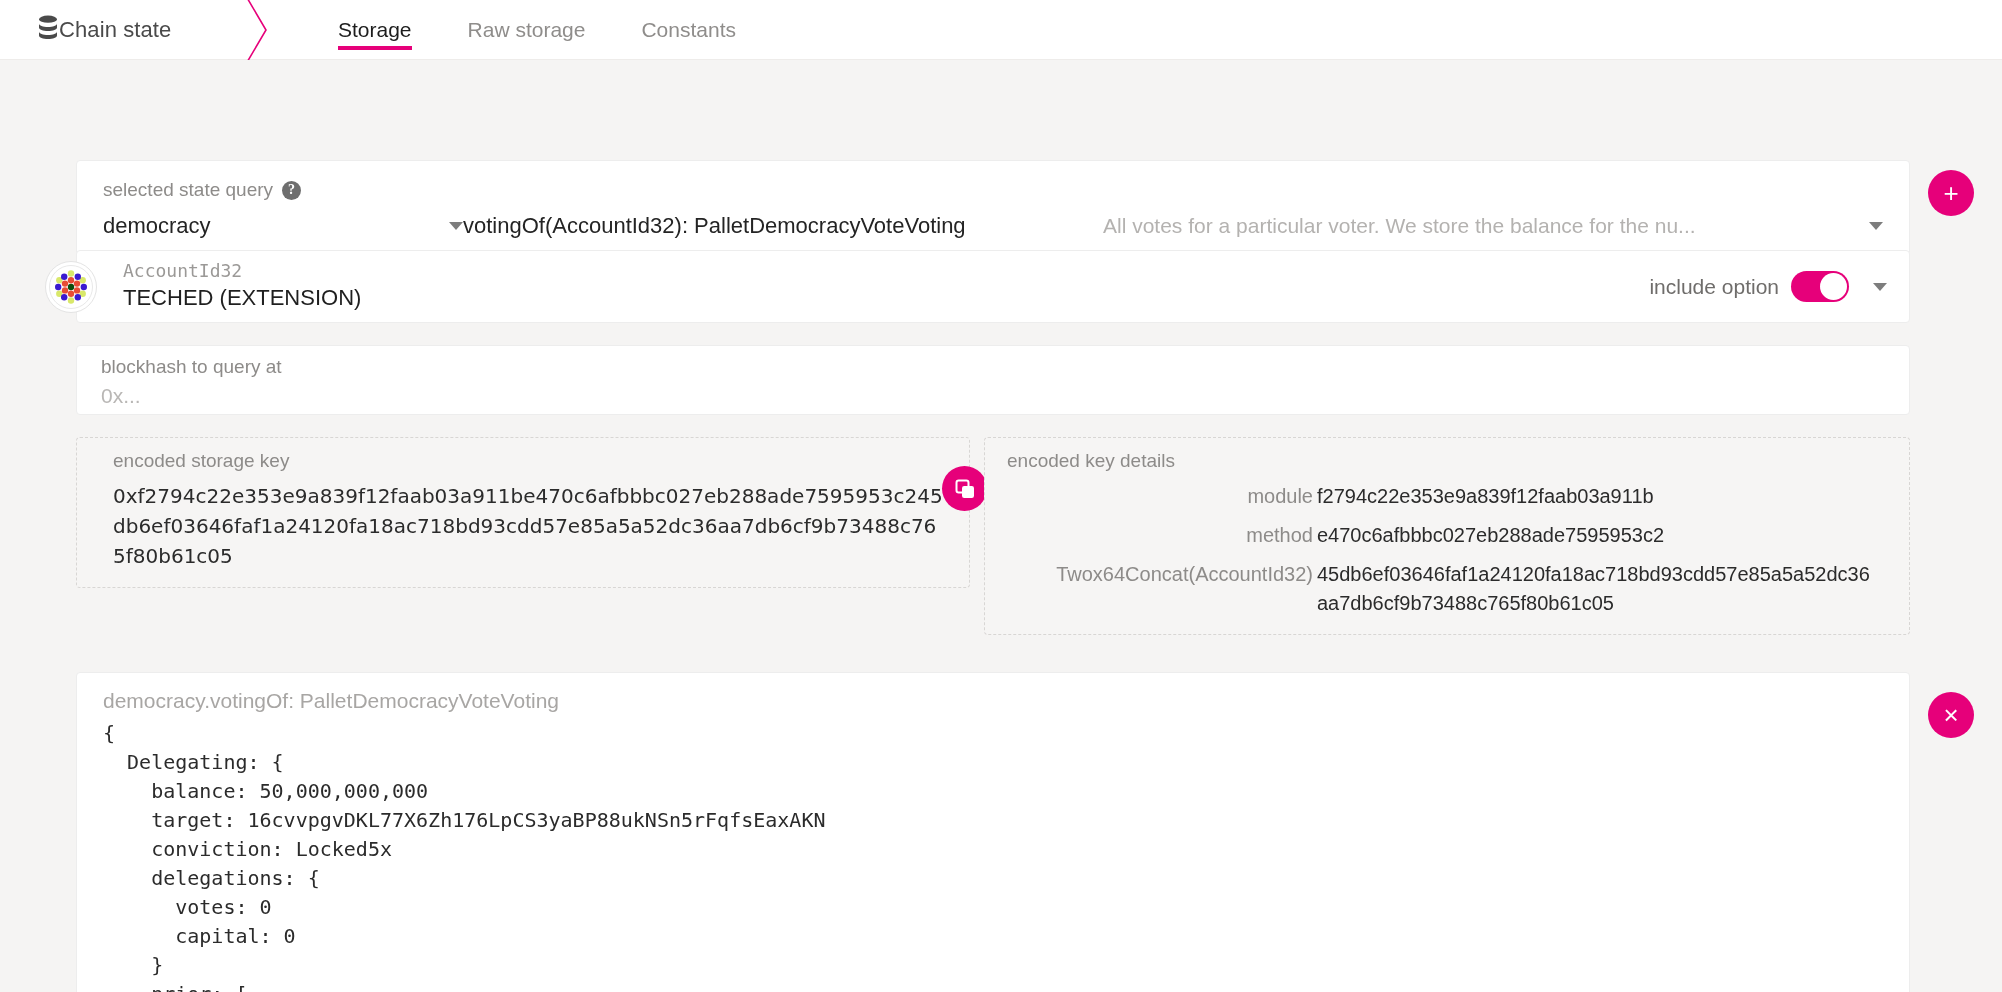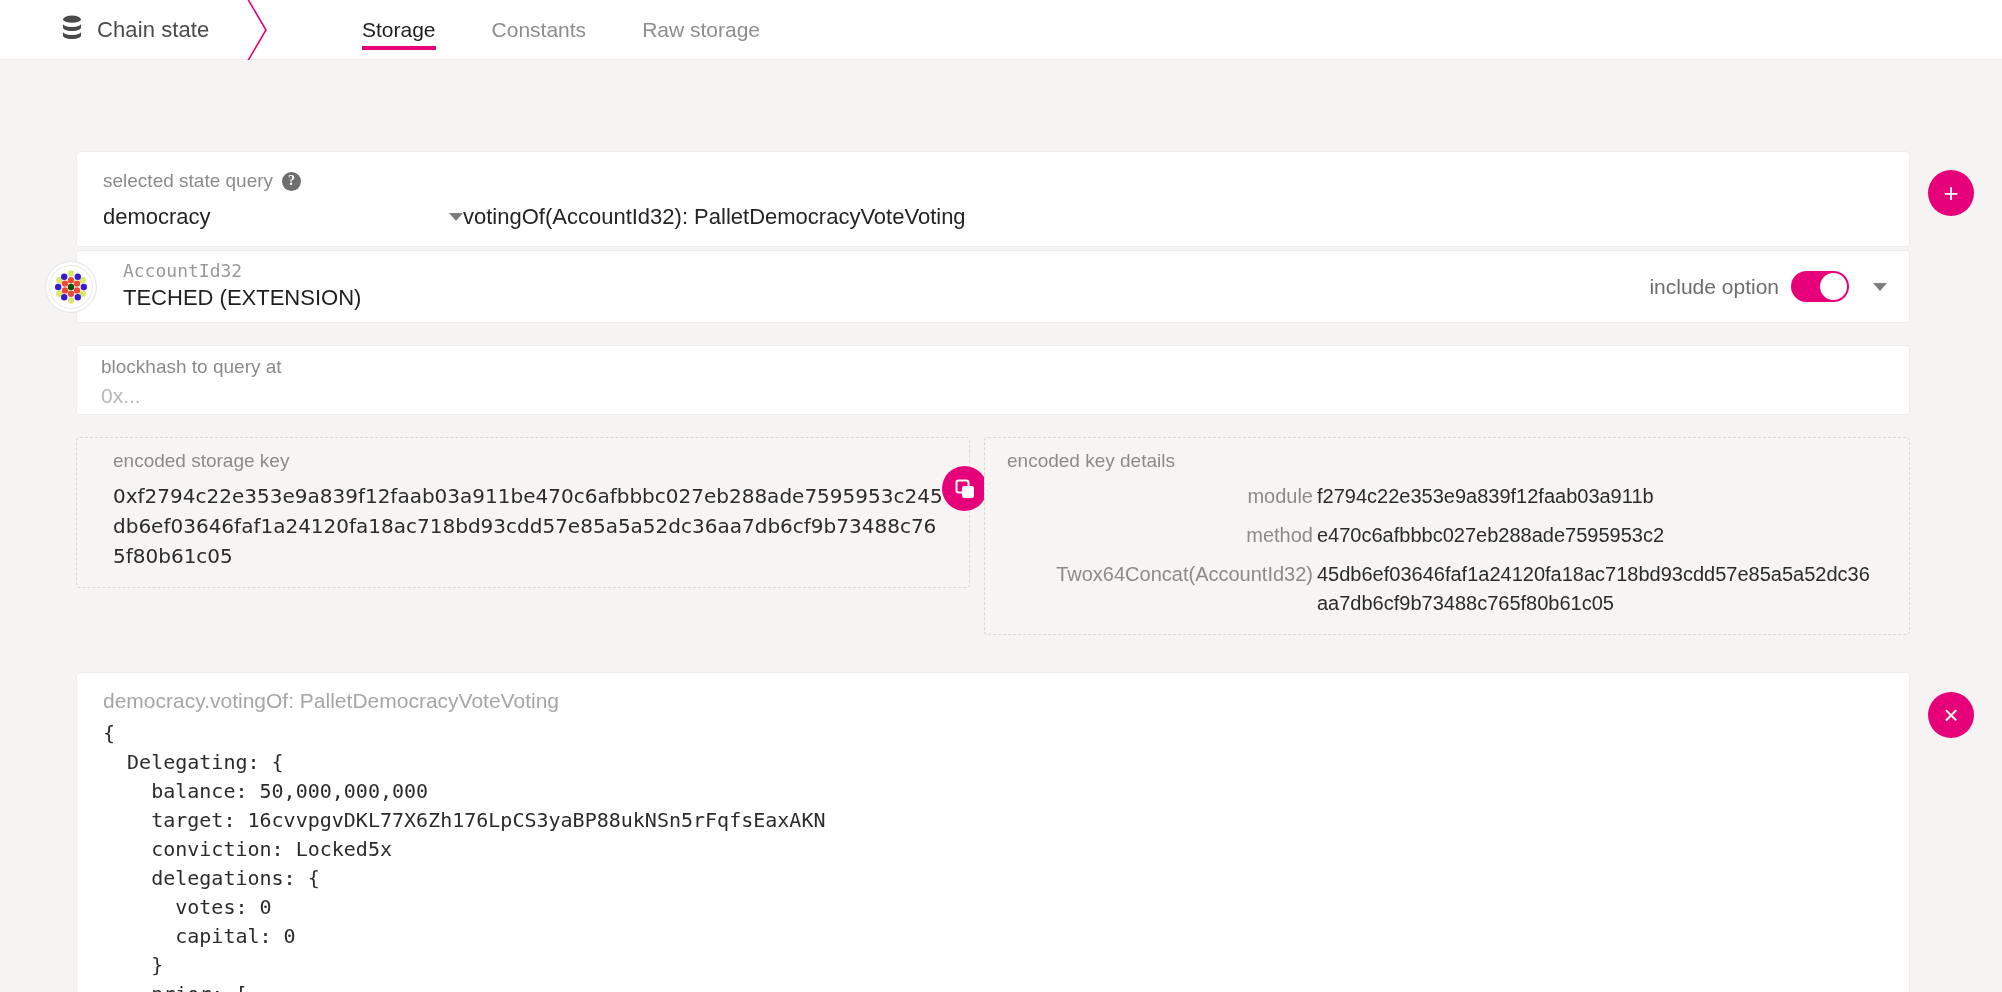--- a/index.html
+++ b/index.html
@@ -16,25 +16,24 @@
     position: relative;
     height: 60px;
     background: #ffffff;
     display: flex;
     align-items: center;
     border-bottom: 1px solid #eeecea;
   }
   .brand {
     display: flex;
     align-items: center;
-    gap: 14px;
+    gap: 0;
     padding-left: 37px;
     width: 238px;
     height: 60px;
-    margin-left: 24px;
   }
   .brand-label {
     font-size: 22px;
     color: #4a4a4a;
     letter-spacing: .1px;
   }
   .db-icon { display:block; }
   .chevron-sep {
     position: absolute;
     left: 232px;
@@ -72,21 +71,21 @@
   
   .page {
     position: relative;
     padding: 0;
     height: 932px;
   }
 
   .query-card {
     position: absolute;
     left: 76px;
-    top: 91px;
+    top: 100px;
     width: 1834px;
     border-radius: 4px;
     background: #fff;
     border: 1px solid #ededed;
     padding: 0;
   }
   .query-card-inner { padding: 18px 26px 16px 26px; }
 
   .field-label {
     font-size: 19px;
@@ -356,24 +355,24 @@
     <svg width="60" height="60" viewBox="0 0 60 60" aria-hidden="true">
       <polyline points="14,-4 34,30 14,64" fill="none" stroke="#e6007a" stroke-width="1.6"></polyline>
     </svg>
   </span>
 
   <div class="tabs">
     <div class="tab active">
       <span>Storage</span>
     </div>
     <div class="tab">
+      <span>Raw storage</span>
+    </div>
+    <div class="tab">
       <span>Constants</span>
-    </div>
-    <div class="tab">
-      <span>Raw storage</span>
     </div>
   </div>
 </div>
 
 <div class="page">
 
   <div class="query-card">
     <div class="query-card-inner">
       <div class="field-label">
         <span>selected state query</span>
@@ -383,20 +382,24 @@
       <div class="query-row">
         <div class="sel sel-module">
           <span>democracy</span>
           <span class="caret"></span>
         </div>
 
         <div class="sel sel-method">
           <span>votingOf(AccountId32): PalletDemocracyVoteVoting</span>
         </div>
 
+        <div class="sel-desc">
+          <span>All votes for a particular voter. We store the balance for the nu...</span>
+          <span class="caret"></span>
+        </div>
       </div>
     </div>
   </div>
 
   <div class="account-card">
     <span class="identicon-wrap">
       <svg width="44" height="44" viewBox="0 0 44 44" aria-hidden="true">
         <circle cx="22" cy="22" r="21.5" fill="#ffffff" stroke="#e8e8e8"></circle>
         <g>
           <circle cx="22" cy="22" r="3.2" fill="#0b4d0b"></circle>

